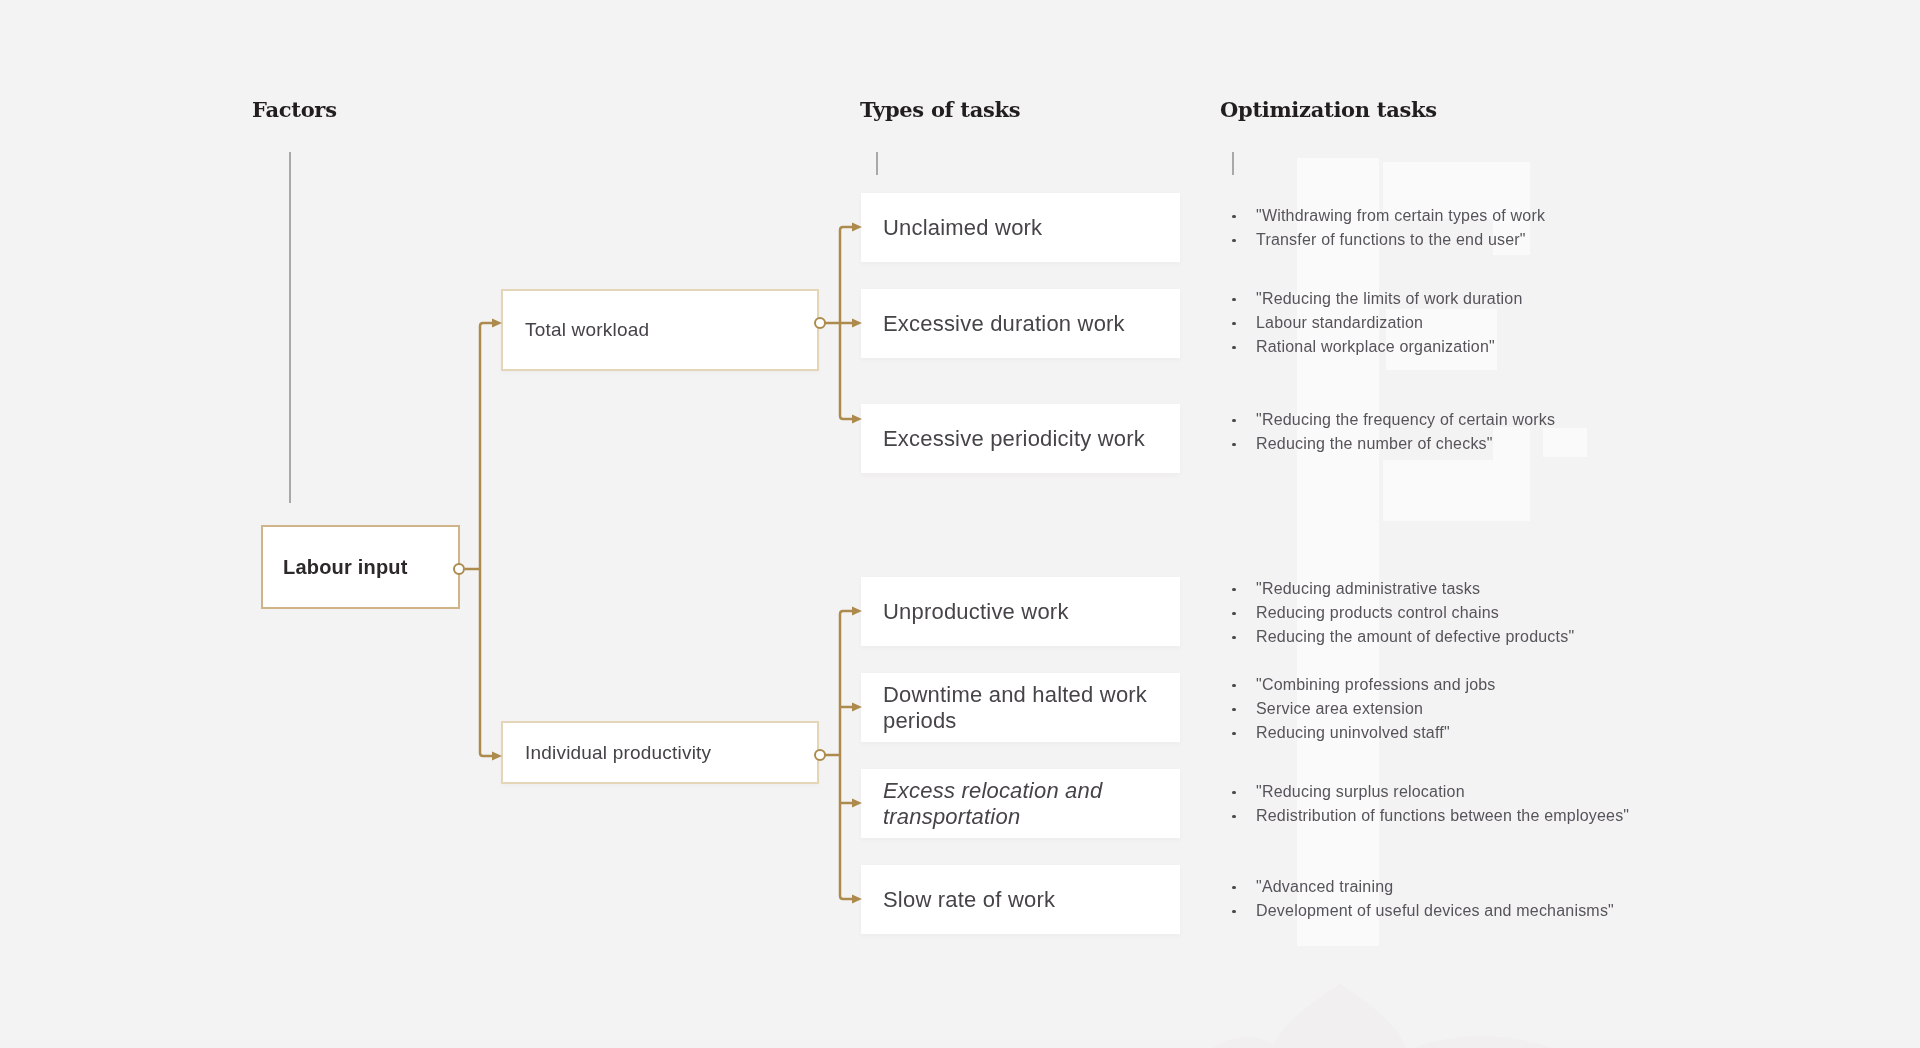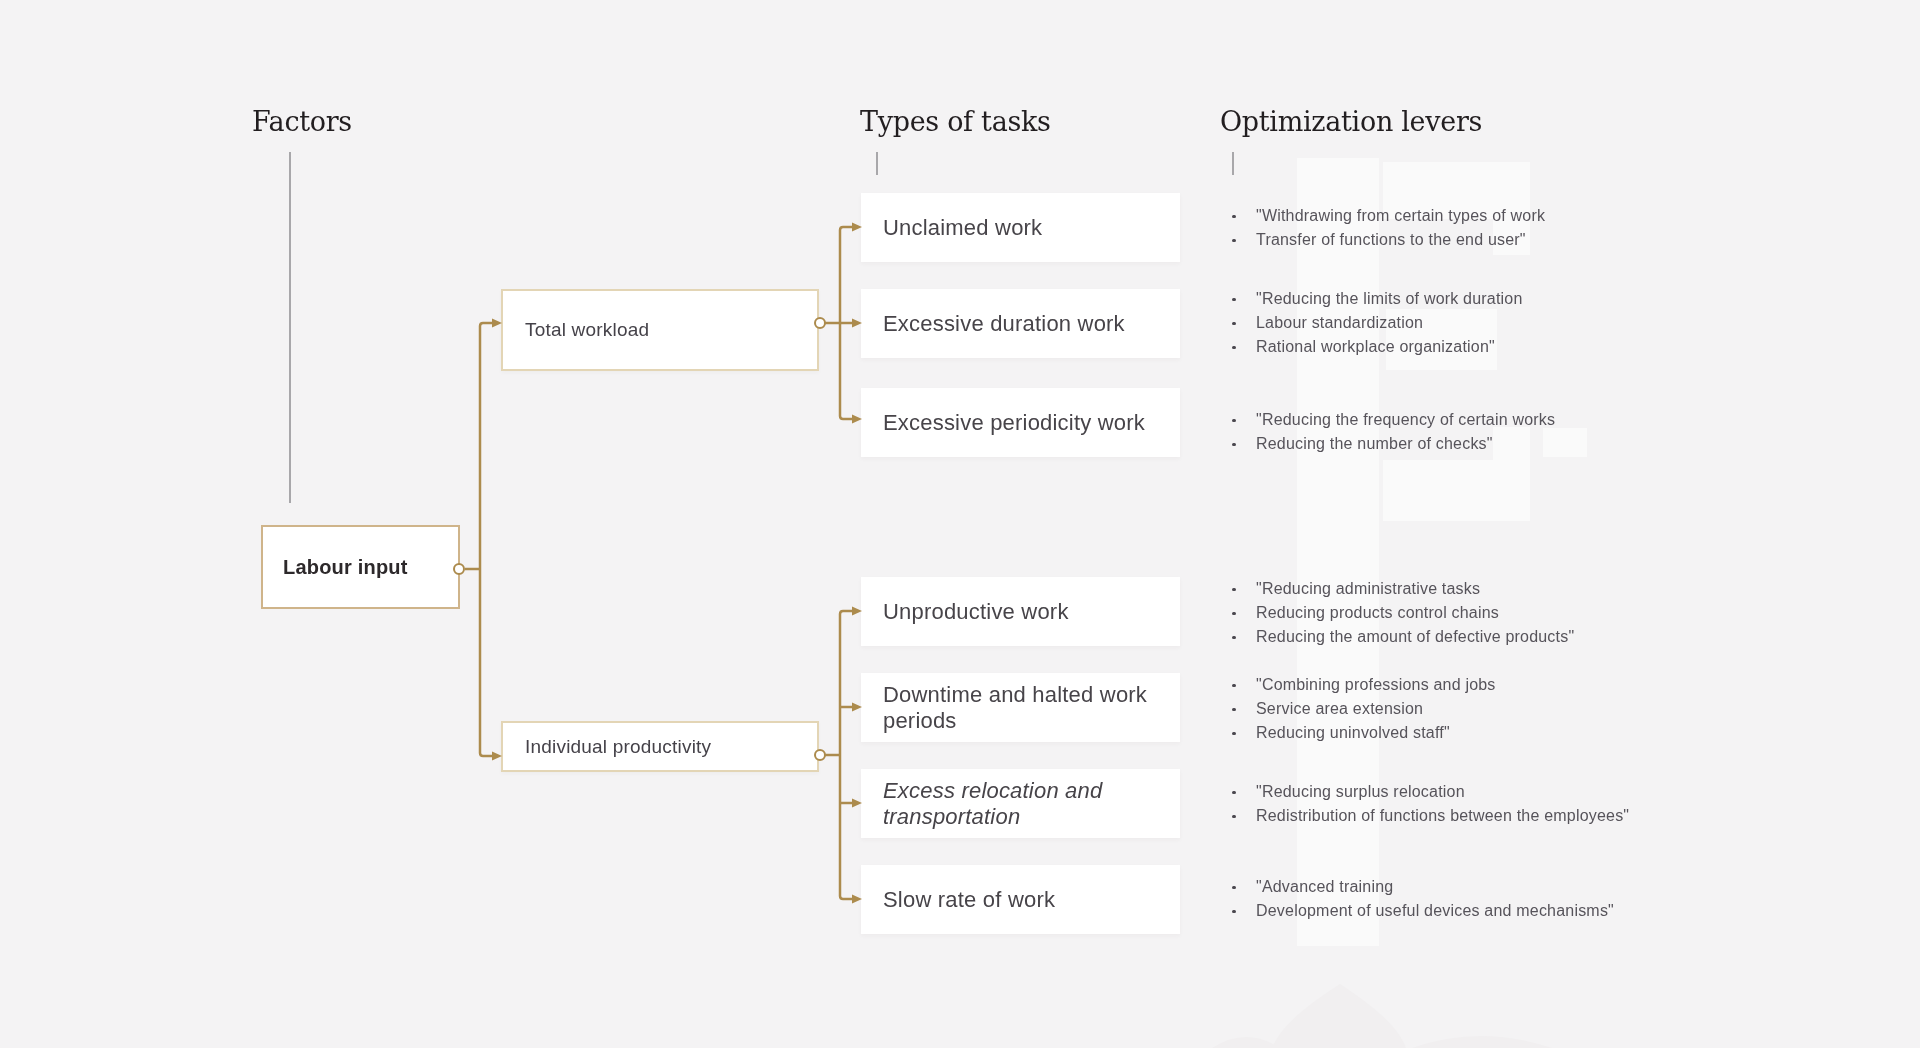--- a/index.html
+++ b/index.html
@@ -6,24 +6,24 @@
   body{font-family:"Liberation Sans", sans-serif;}
   .canvas{
     position:relative;
     width:1920px;height:1048px;
     background:#f4f3f4;
     overflow:hidden;
   }
   .bg-layer{position:absolute;inset:0;z-index:0;}
   .bg-rect{position:absolute;background:rgba(255,255,255,0.55);}
   .col-heading{
-    position:absolute;top:108px;
+    position:absolute;top:96px;
     font-family:"DejaVu Serif","Liberation Serif",serif;
-    font-weight:normal;
-    font-size:27px;line-height:28px;
+    font-weight:bold;
+    font-size:21px;line-height:28px;
     letter-spacing:-0.3px;
     color:#221e20;
     z-index:3;
   }
   .gray-mark{position:absolute;width:2px;background:#a8a7aa;z-index:1;}
   .node{
     position:absolute;
     background:#ffffff;
     display:flex;align-items:center;
     box-sizing:border-box;
@@ -87,43 +87,43 @@
     <div class="bg-rect" style="left:1383px;top:460px;width:147px;height:61px;"></div>
     <svg width="1920" height="1048" viewBox="0 0 1920 1048" style="position:absolute;left:0;top:0;">
       <path d="M 1340,984 C 1372,1005 1398,1026 1406,1048 L 1272,1048 C 1281,1026 1307,1005 1340,984 Z" fill="#f1eff0"></path>
       <path d="M 1412,1048 Q 1480,1024 1552,1048 Z" fill="#f1eff0"></path>
       <path d="M 1212,1048 Q 1246,1026 1280,1048 Z" fill="#f1eff0"></path>
     </svg>
   </div>
 
   <div class="col-heading" style="left:252px;">Factors</div>
   <div class="col-heading" style="left:860px;">Types of tasks</div>
-  <div class="col-heading" style="left:1220px;">Optimization levers</div>
+  <div class="col-heading" style="left:1220px;">Optimization tasks</div>
 
   <div class="gray-mark" style="left:289px;top:152px;height:351px;"></div>
   <div class="gray-mark" style="left:876px;top:152px;height:23px;"></div>
   <div class="gray-mark" style="left:1232px;top:152px;height:23px;"></div>
 
   <div class="node factor-root">
     <span>Labour input</span>
   </div>
   <div class="node factor-child" style="top:289px;">
     <span>Total workload</span>
   </div>
-  <div class="node factor-child" style="top:721px;height:51px;">
+  <div class="node factor-child" style="top:721px;height:63px;">
     <span>Individual productivity</span>
   </div>
 
   <div class="node loss-box" style="top:193px;">
     <span>Unclaimed work</span>
   </div>
   <div class="node loss-box" style="top:289px;">
     <span>Excessive duration work</span>
   </div>
-  <div class="node loss-box" style="top:388px;">
+  <div class="node loss-box" style="top:404px;">
     <span>Excessive periodicity work</span>
   </div>
   <div class="node loss-box" style="top:577px;">
     <span>Unproductive work</span>
   </div>
   <div class="node loss-box" style="top:673px;">
     <span>Downtime and halted work periods</span>
   </div>
   <div class="node loss-box" style="top:769px;font-style:italic;">
     <span>Excess relocation and transportation</span>

